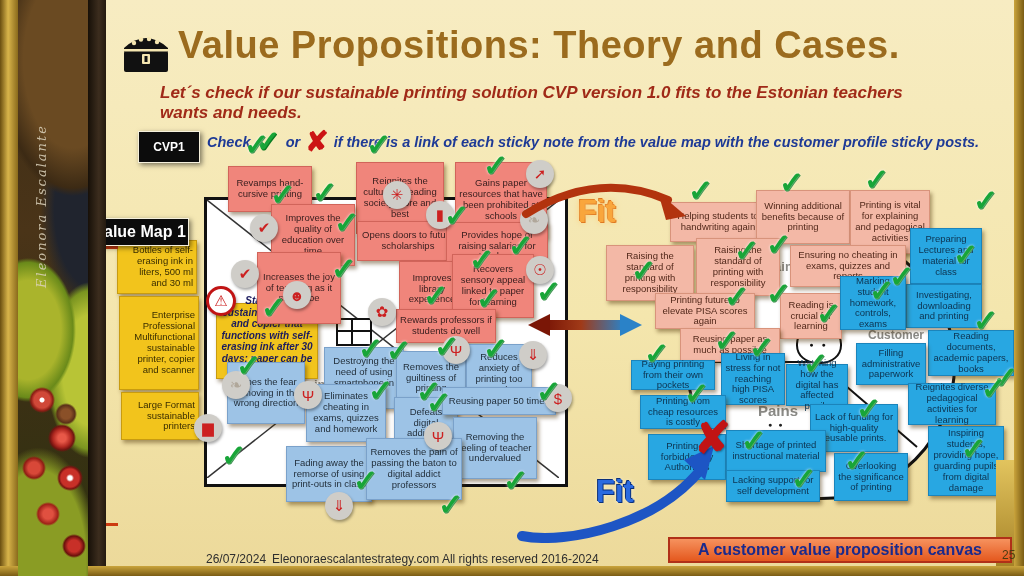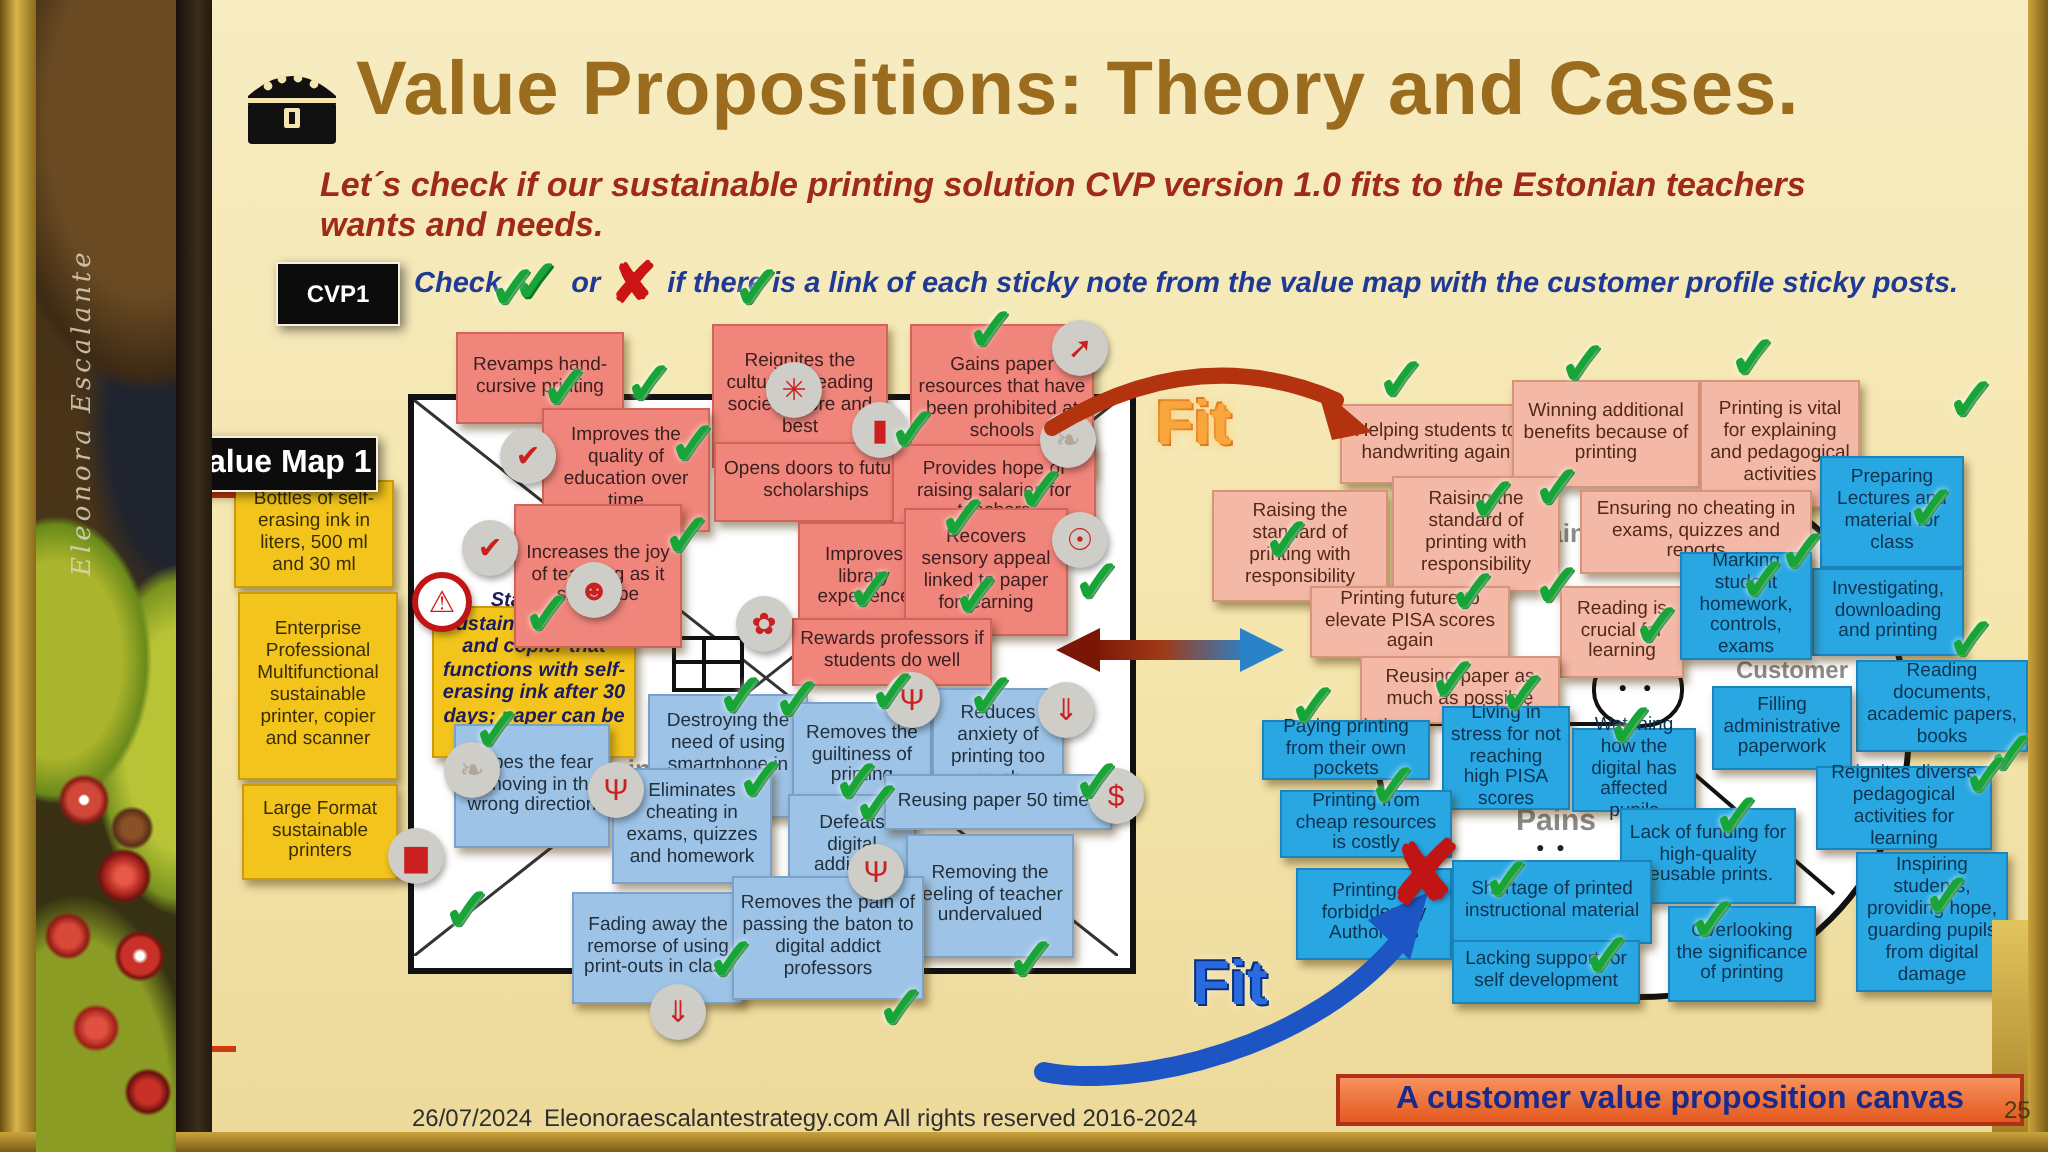--- a/index.html
+++ b/index.html
@@ -66,21 +66,21 @@
   .bracket{position:absolute;left:103px;top:246px;width:12px;height:274px;z-index:4;
     border-left:3px solid #cc3a10;border-top:3px solid #cc3a10;border-bottom:3px solid #cc3a10;}
   
   .note{position:absolute;z-index:3;display:flex;align-items:center;justify-content:center;
     text-align:center;padding:2px 3px;box-sizing:border-box;font-size:9.5px;line-height:1.15;
     box-shadow:2px 3px 4px rgba(70,45,0,.45);}
   .pk{background:#f0857b;color:#3c2020;border:1px solid rgba(170,60,50,.45);}
   .pk2{background:#f3b8a6;color:#52281a;border:1px solid rgba(190,110,80,.5);margin-top:12px;}
   .bl{background:#9dc3e6;color:#23303c;border:1px solid rgba(70,110,160,.4);}
   .bl2{background:#28a7e2;color:#0d3350;border:1px solid rgba(10,90,140,.45);}
-  .yl{background:#f2c41c;color:#3a2e00;border:1px solid #c89b10;}
+  .yl{background:#f2c41c;color:#3a2e00;border:1px solid #c89b10;text-align:right;}
   .hl{background:#f2c41c;color:#1b1b5e;font-weight:bold;font-style:italic;border:1px solid #c89b10;font-size:10px;}
   
   .ck{position:absolute;z-index:6;color:#18a538;font-weight:bold;font-size:30px;font-style:normal;
     text-shadow:0 0 3px rgba(255,255,255,.9),1px 1px 0 #0a7a22;line-height:1;}
   .xx{position:absolute;z-index:6;color:#c11414;font-weight:bold;font-size:44px;font-style:normal;
     text-shadow:1px 1px 2px rgba(0,0,0,.35);line-height:1;}
   .dc{position:absolute;z-index:4;width:28px;height:28px;border-radius:50%;background:#cfcdc8;
     color:#cc2020;display:flex;align-items:center;justify-content:center;font-size:15px;
     font-style:normal;box-shadow:1px 2px 3px rgba(0,0,0,.35);}
   .dc.r{background:#fff;border:3px solid #c11414;width:24px;height:24px;}

